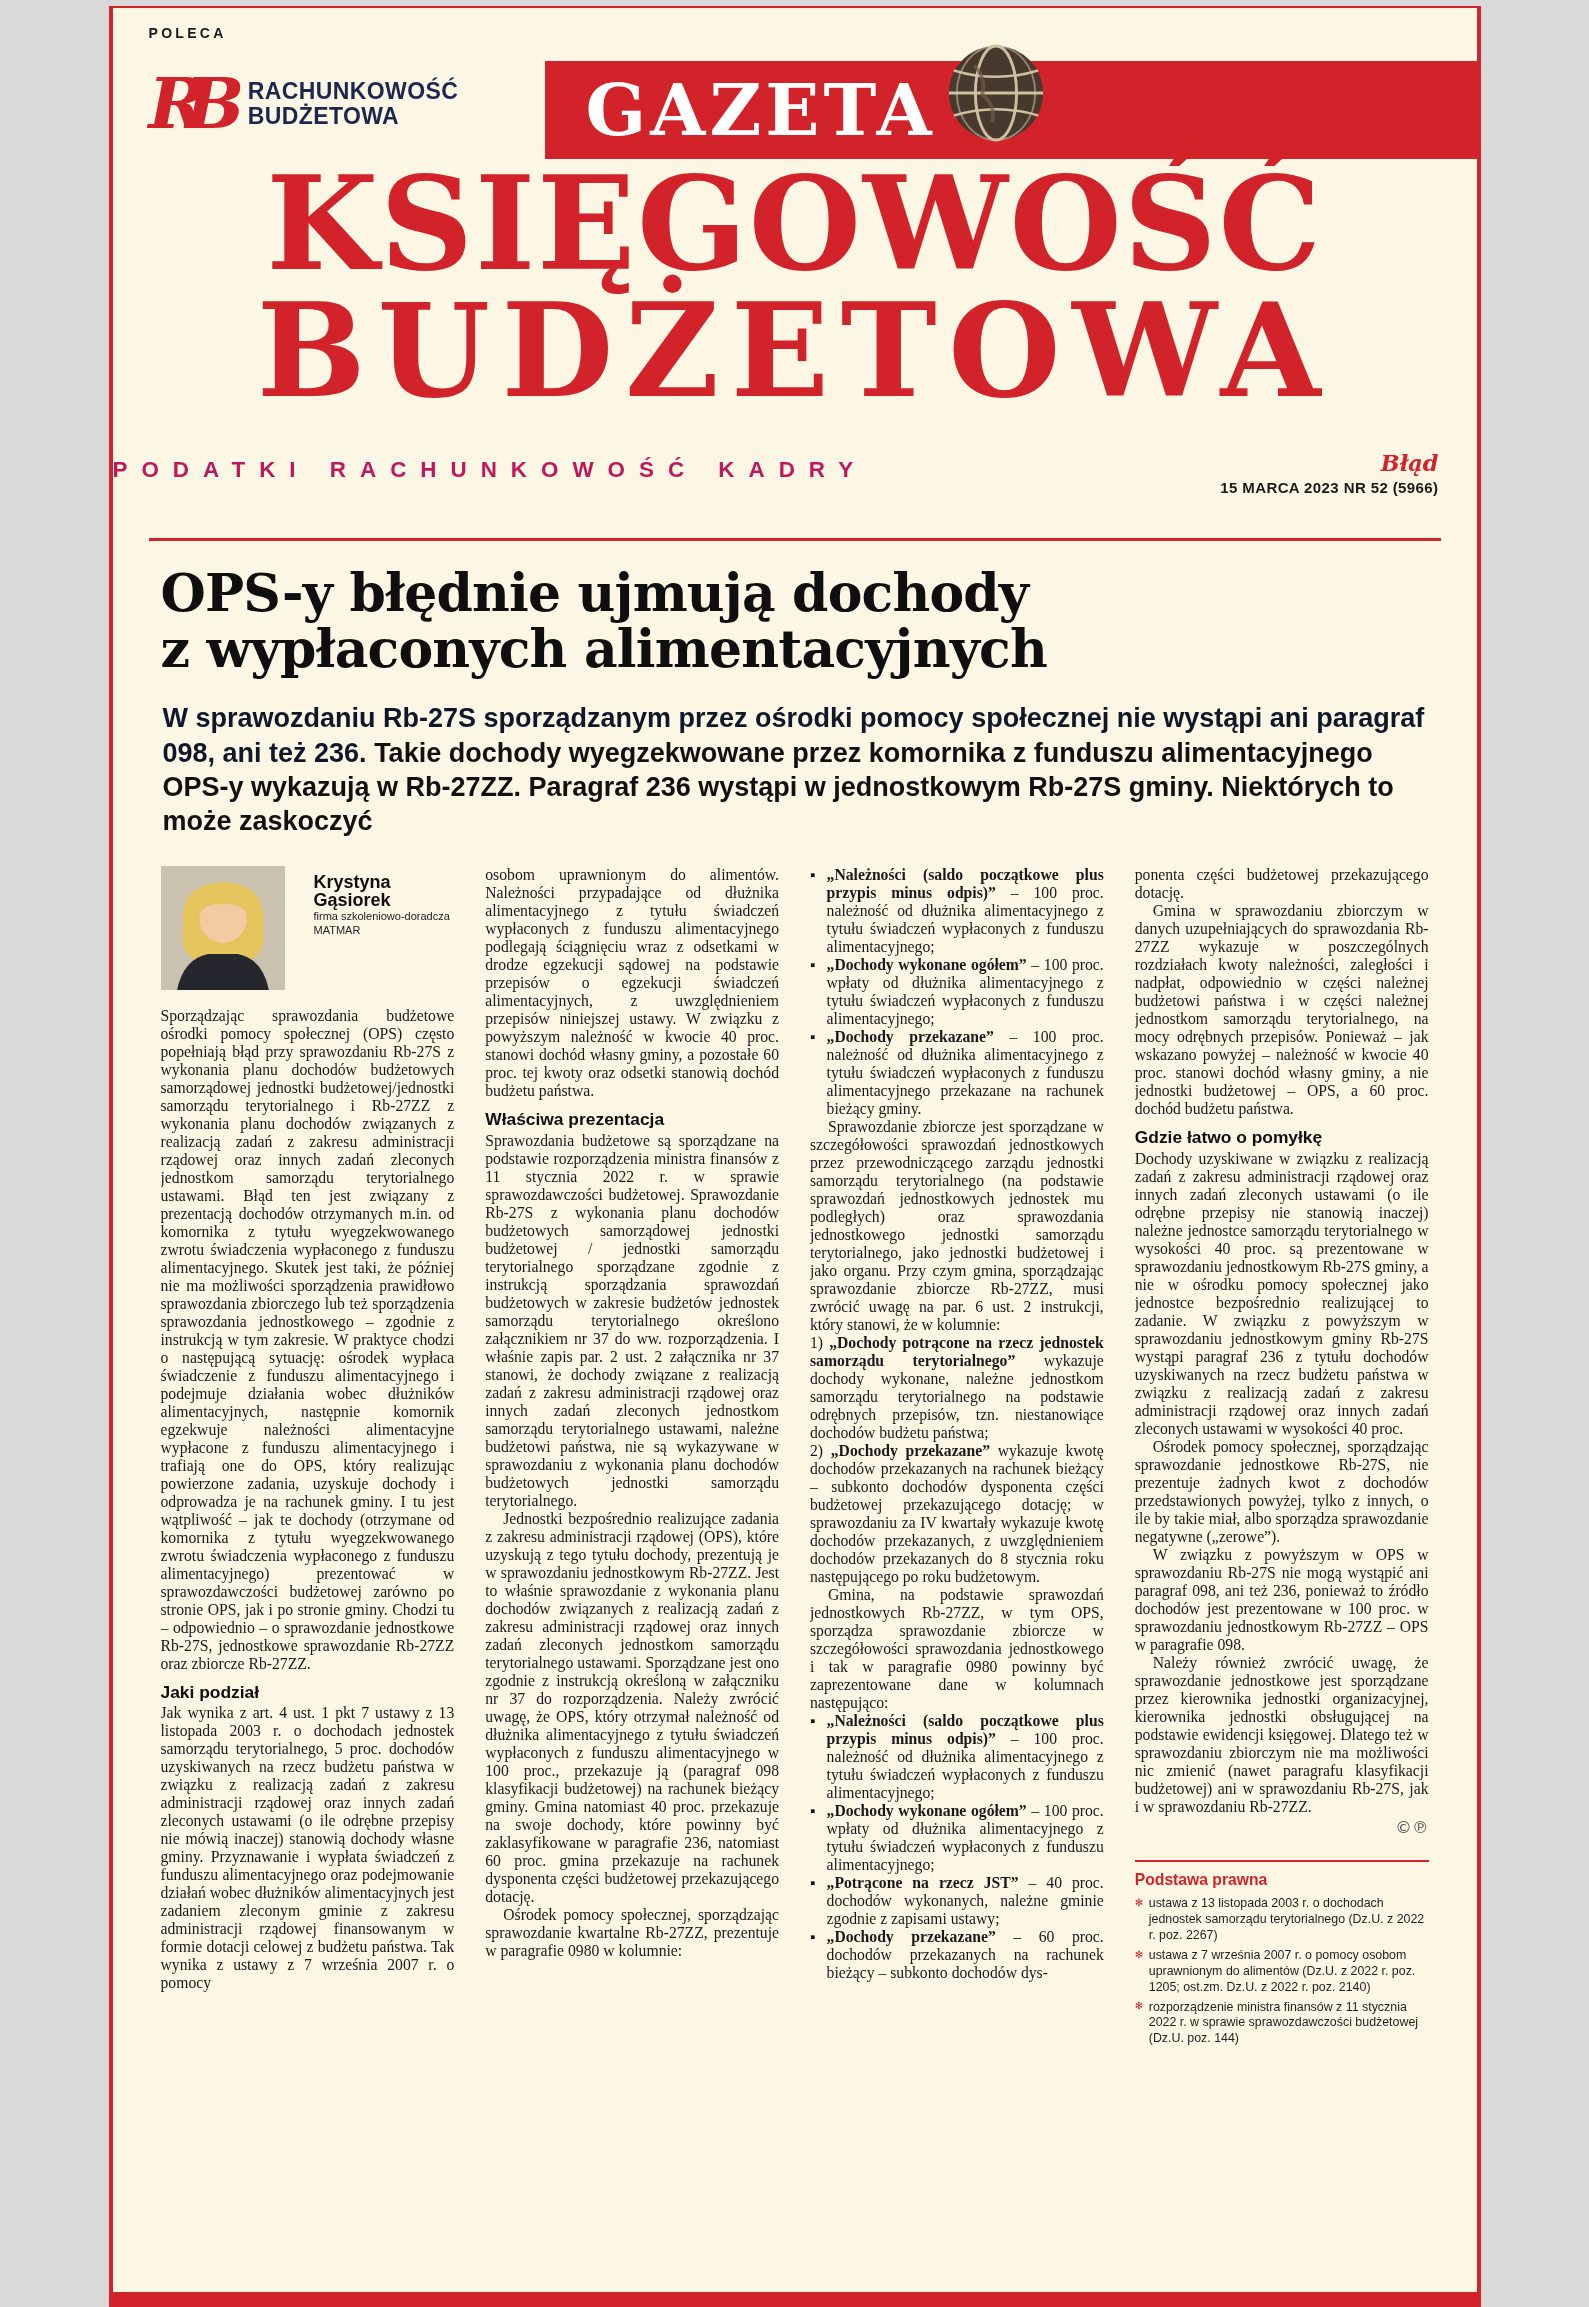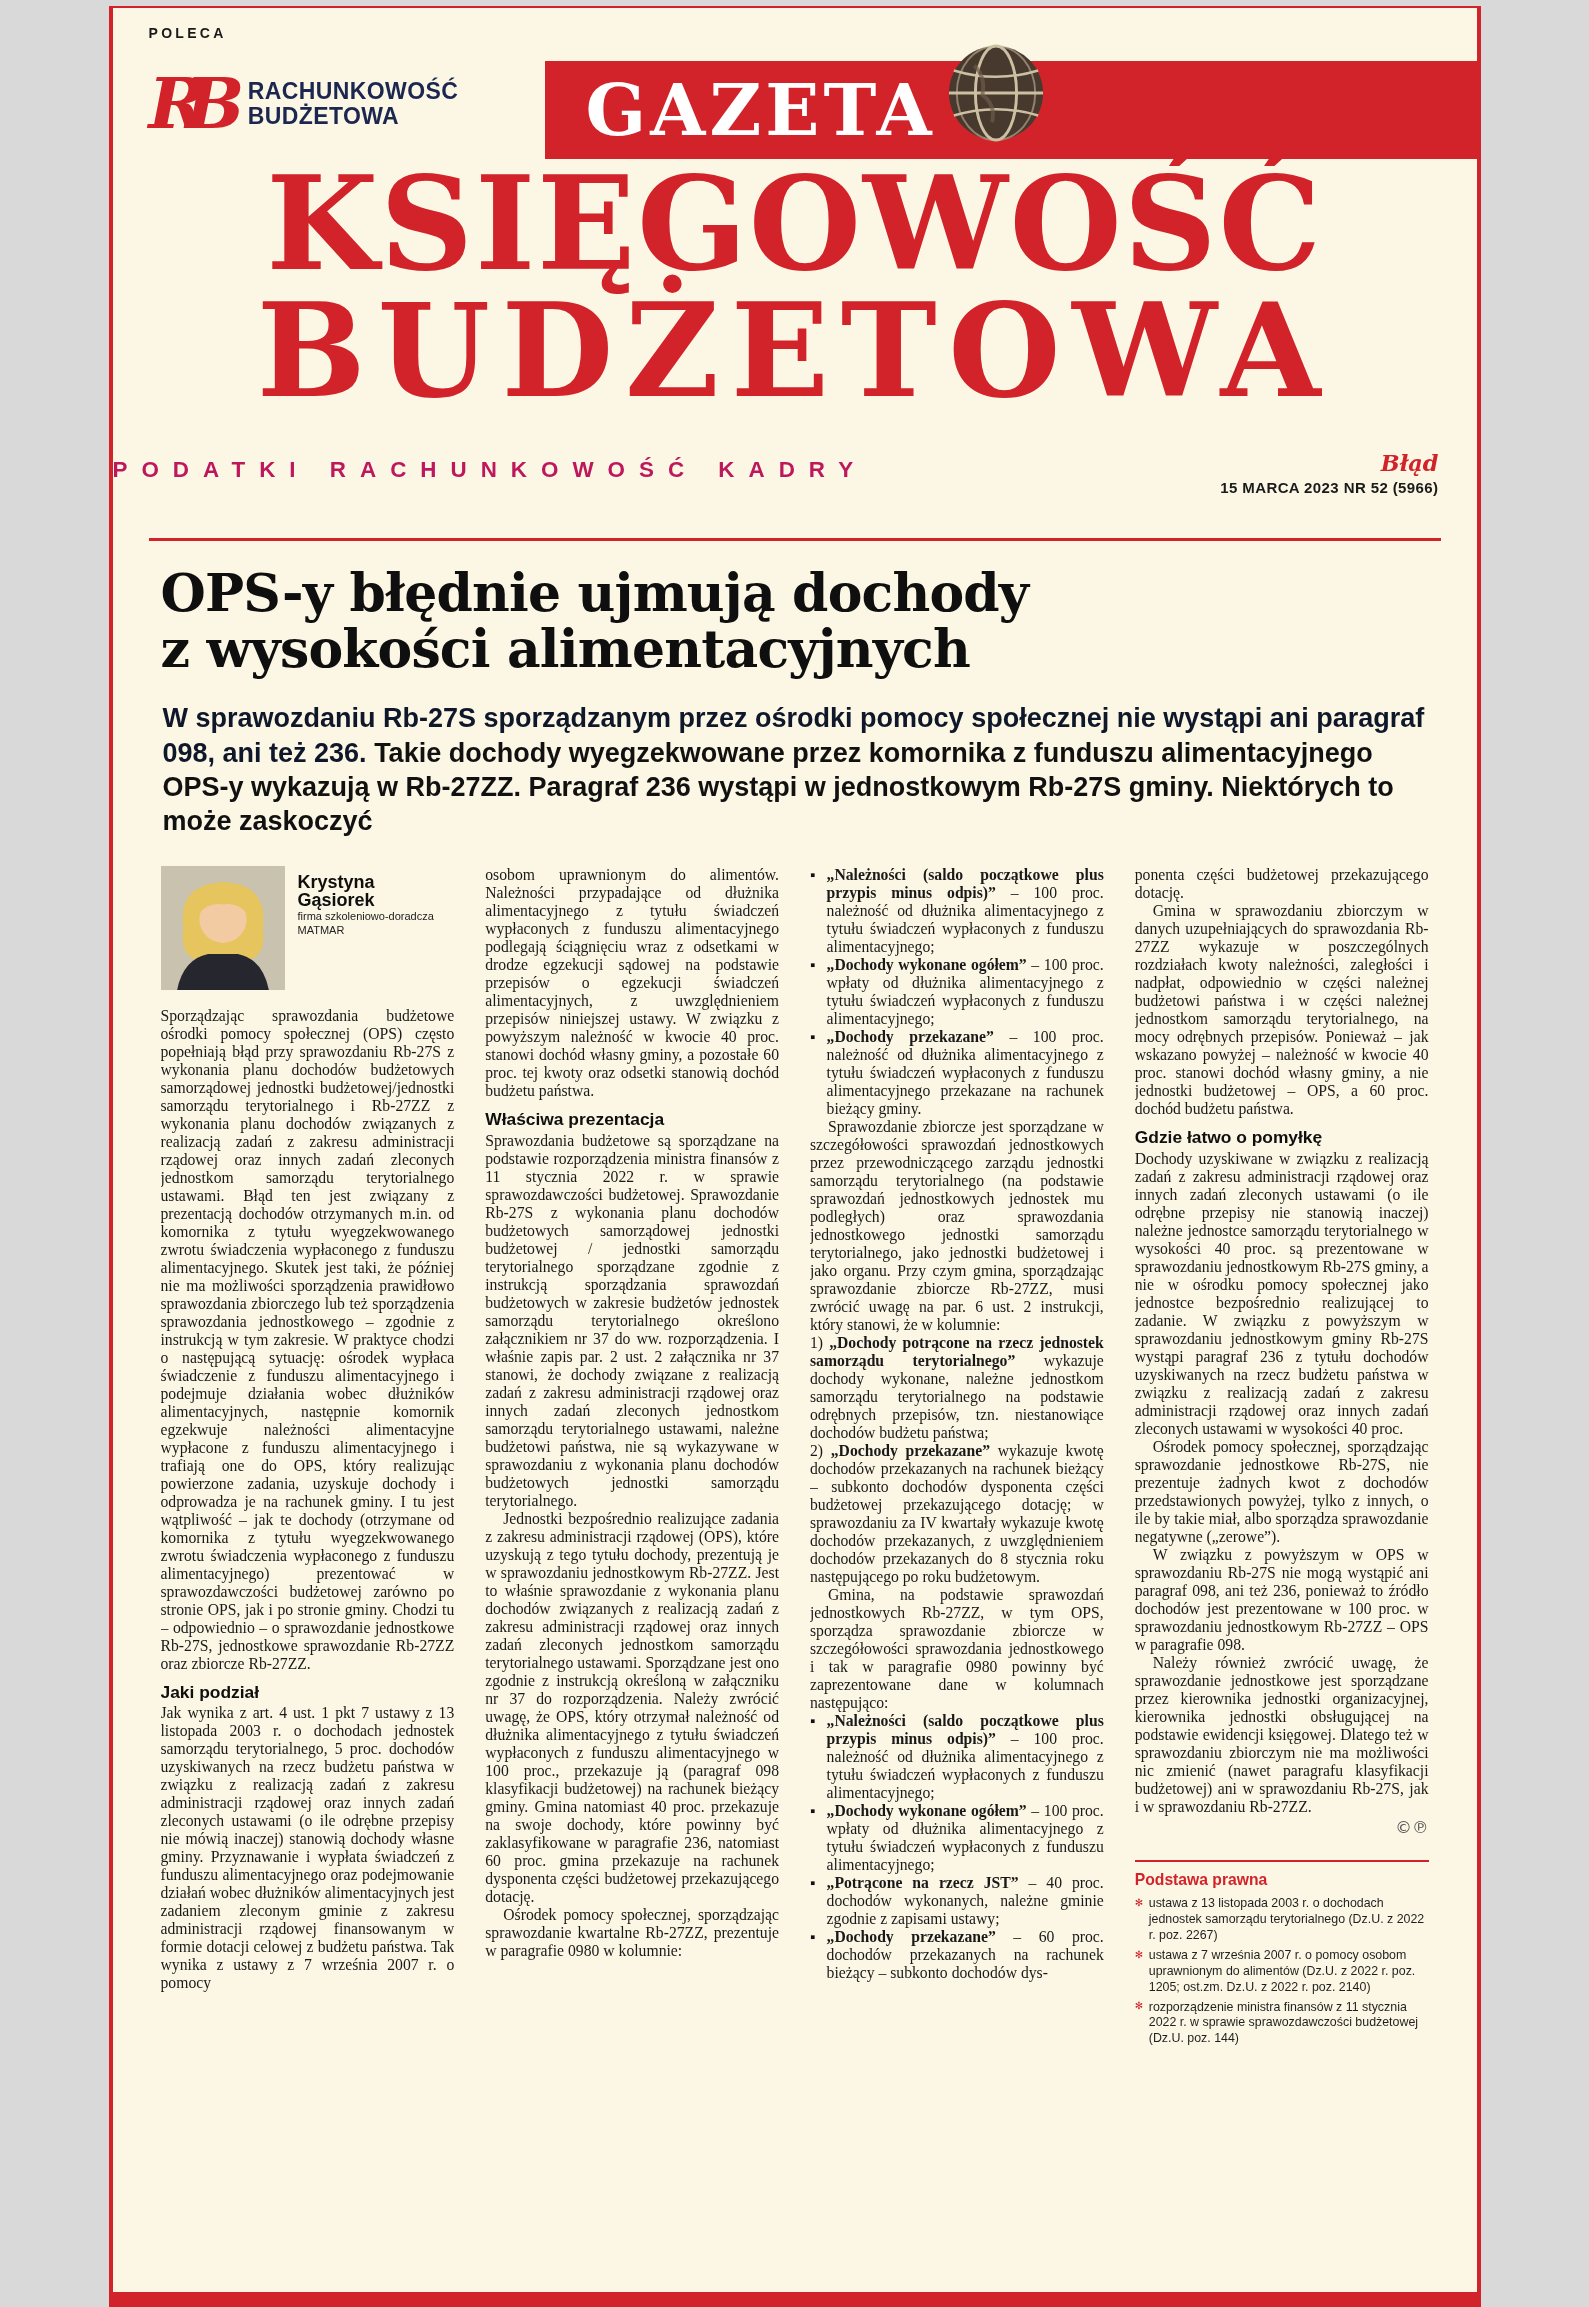--- a/index.html
+++ b/index.html
@@ -40,21 +40,21 @@
   .bullet { text-indent:0; padding-left:16.6px; position:relative; }
   .bullet-marker { position:absolute; left:0; top:-0.8px; color:#111; font-size:15px; }
   .numbered { text-indent:0; }
   .endmark { text-align:right; font-size:16.6px; color:#555; margin-top:3.3px; font-family:"DejaVu Sans",sans-serif; }
   
   .legal { margin-top:23px; border-top:2.5px solid #d2232a; padding-top:8.3px; font-family:"Liberation Sans",sans-serif; font-size:12.4px; line-height:1.28; text-align:left; color:#1f1f1f; }
   .legal-title { color:#d2232a; font-weight:bold; font-size:15.7px; margin-bottom:5.8px; }
   .legal-item { margin-bottom:4.1px; padding-left:14px; position:relative; }
   .legal-marker { position:absolute; left:0; top:0.8px; color:#d2232a; font-size:10px; }
   
-  .author { display:flex; gap:13px; margin-bottom:16.6px; text-align:left;justify-content:space-between; }
+  .author { display:flex; gap:29px; margin-bottom:16.6px; text-align:left;justify-content:space-between; }
   .author-photo { width:124px; height:124px; flex:none; overflow:hidden; background:#c9c2ae; }
   .author-name { font-family:"Liberation Sans",sans-serif; font-weight:bold; font-size:18px; margin-top:6.6px; color:#0f0f0f; }
   .author-desc { font-family:"Liberation Sans",sans-serif; font-size:11px; line-height:1.3; color:#222; }
   
   .bottom-bar { position:absolute; bottom:0; left:0; right:0; height:21.5px; background:#d2232a; }
 </style>
 </head>
 <body>
 
 <div class="page">
@@ -97,21 +97,21 @@
     <div class="edition">
       <div class="edition-day">Błąd</div>
       <div class="edition-date">15 MARCA 2023 NR 52 (5966)</div>
     </div>
 
     <div class="header-rule"></div>
   </header>
 
   <h1 class="headline">
     <span>OPS-y błędnie ujmują dochody</span><br>
-    <span>z wysokości alimentacyjnych</span>
+    <span>z wypłaconych alimentacyjnych</span>
   </h1>
 
   <p class="lead">
     <span class="lead-red">W sprawozdaniu Rb-27S sporządzanym przez ośrodki pomocy społecznej nie wystąpi ani paragraf 098, ani też 236.</span><span class="lead-black"> Takie dochody wyegzekwowane przez komornika z funduszu alimentacyjnego OPS-y wykazują w Rb-27ZZ. Paragraf 236 wystąpi w jednostkowym Rb-27S gminy. Niektórych to może zaskoczyć</span>
   </p>
 
   <div class="columns">
       <div class="col">
         <div class="author" id="author-block">
       <div class="author-photo">

